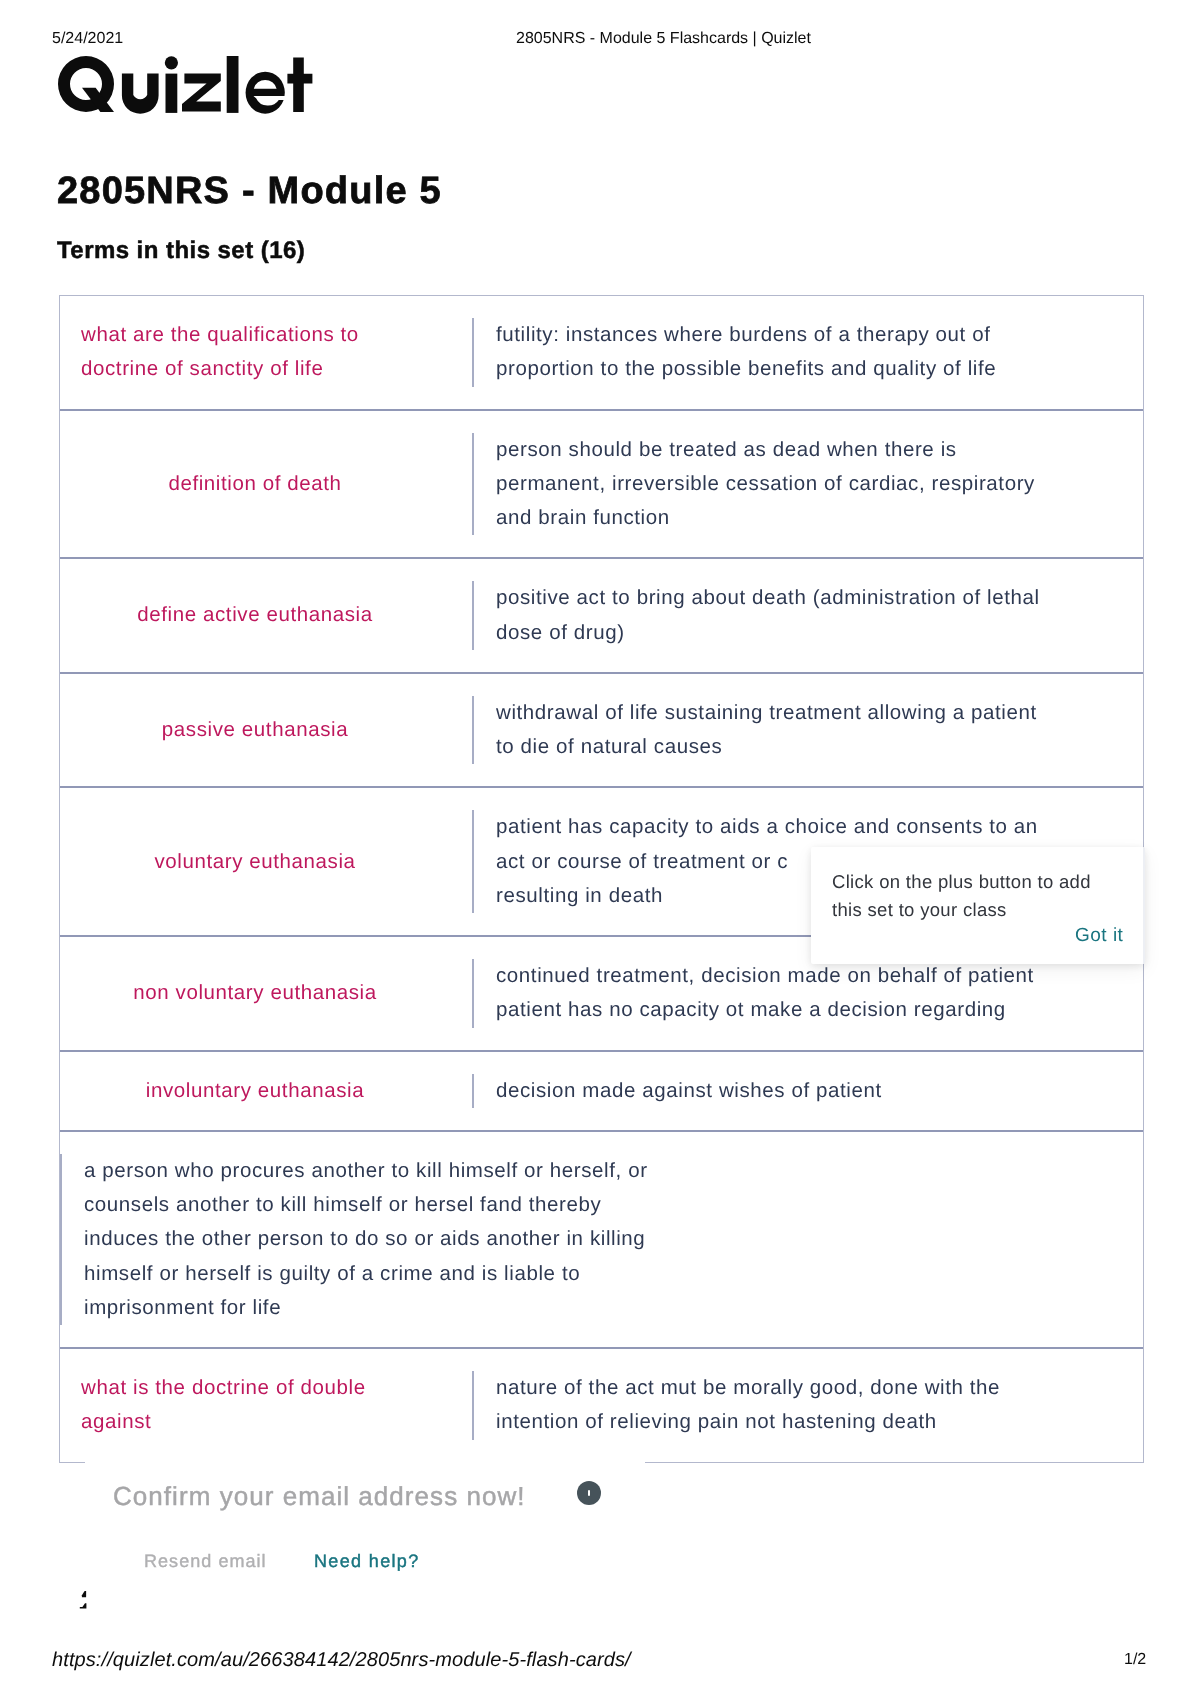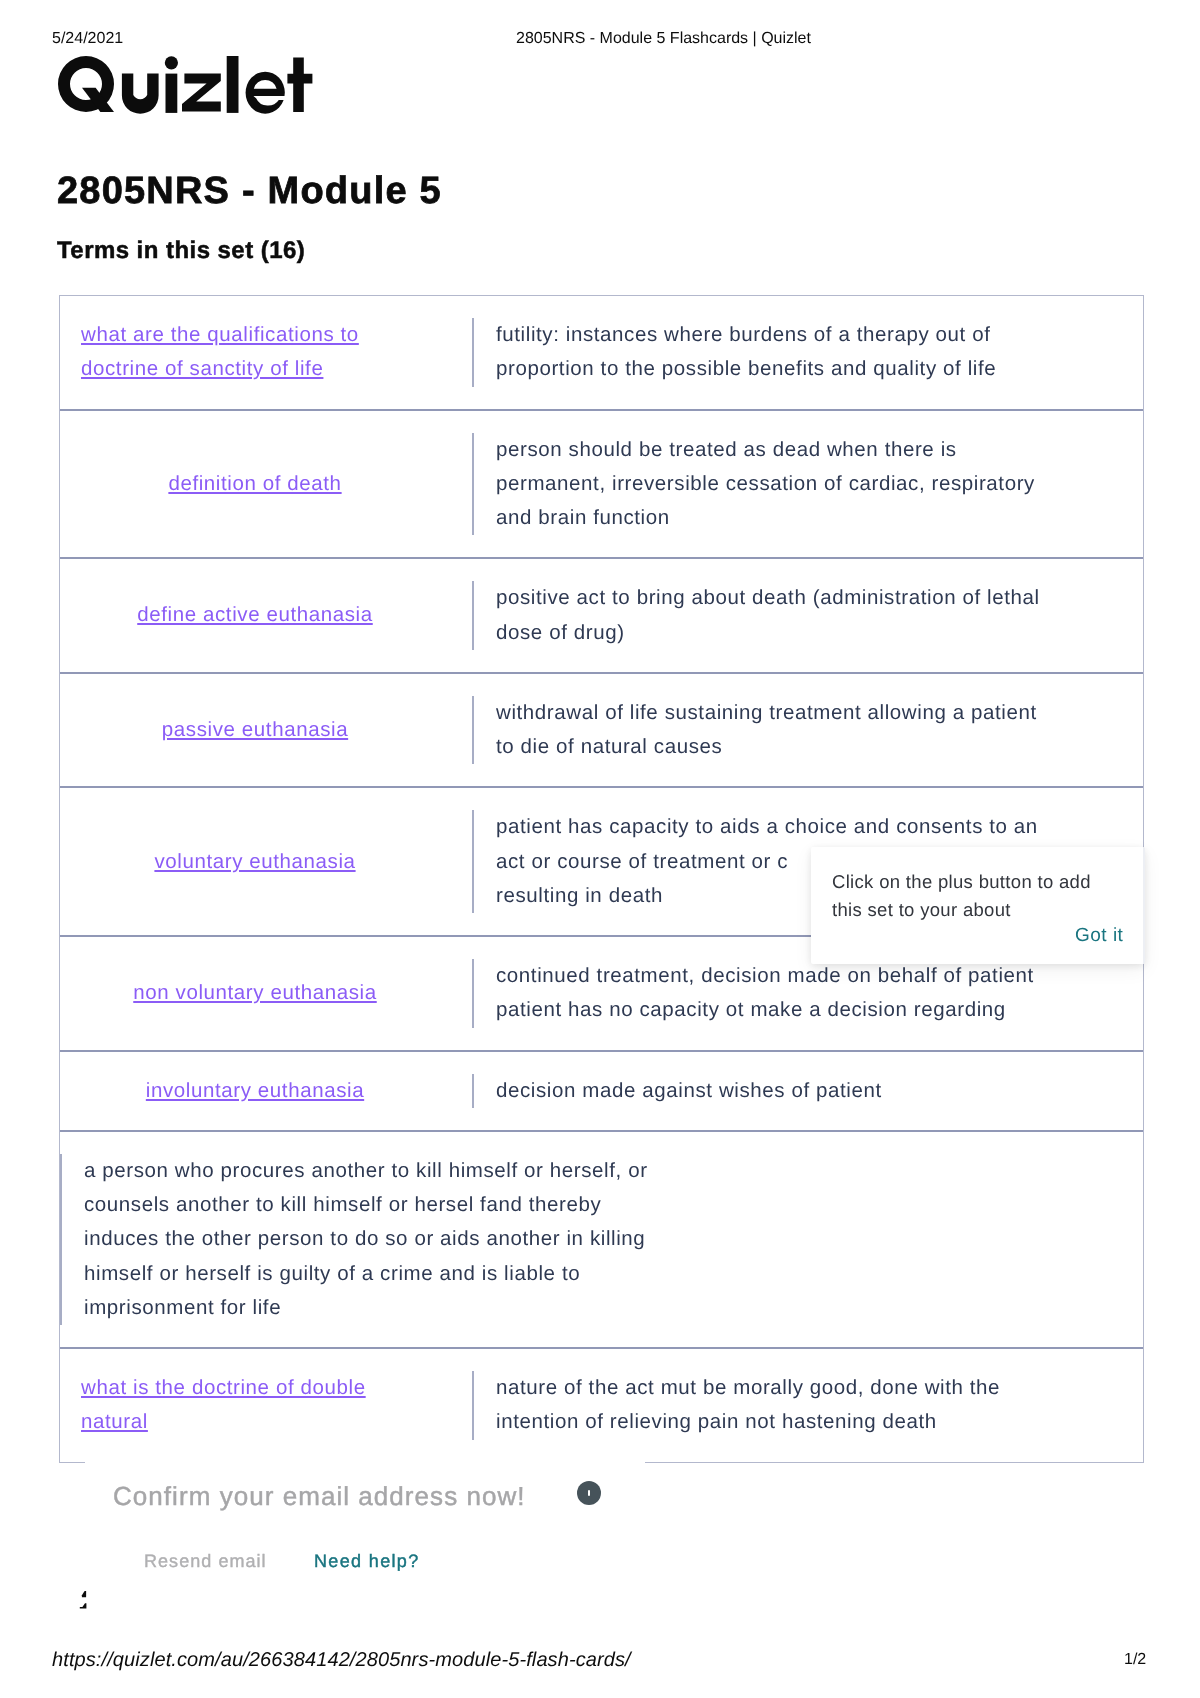--- a/index.html
+++ b/index.html
@@ -26,22 +26,22 @@
              letter-spacing:1.2px;line-height:44px;-webkit-text-stroke:0.75px #0c0c0c;}
   .terms-head{position:absolute;left:57px;top:236px;font-size:24px;font-weight:700;color:#0c0c0c;letter-spacing:0.45px;line-height:30px;-webkit-text-stroke:0.5px #0c0c0c;}
 
   
   .tbl{position:absolute;left:59px;top:295px;width:1085px;
        border:1px solid #b3b8cd;border-top-width:1px;box-sizing:border-box;}
   .row{display:flex;align-items:stretch;border-top:2px solid #9198b6;box-sizing:border-box;}
   .row:first-child{border-top:none;}
   .term{width:412px;flex:none;display:flex;align-items:center;justify-content:flex-start;
         padding:0 0 0 21px;box-sizing:border-box;}
-  .term .txt{width:348px;font-size:20.5px;letter-spacing:0.6px;color:#8b5cf6;
-             line-height:34.25px;text-align:center;text-decoration:underline;}
+  .term .txt{width:348px;font-size:20.5px;letter-spacing:0.6px;color:#be185d;
+             line-height:34.25px;text-align:center;}
   .term .txt.multi{text-align:left;}
   .defn{flex:1 1 auto;display:flex;align-items:center;padding:22px 0;box-sizing:border-box;}
   .defn .bar{width:2px;align-self:stretch;background:#a7adc5;flex:none;}
   .defn .txt{font-size:20.5px;letter-spacing:0.6px;color:#2e3952;line-height:34.25px;padding-left:22px;white-space:nowrap;}
 
   
   .tooltip{position:absolute;left:811px;top:847px;width:334px;height:117px;background:#fff;
            box-shadow:0 2px 9px rgba(0,0,0,0.10), 0 6px 20px rgba(0,0,0,0.055);
            box-sizing:border-box;border-radius:2px;border-right:2px solid #edeff4;padding-left:16px;}
   .tooltip .msg{position:absolute;left:21px;top:21px;font-size:18.5px;letter-spacing:0.32px;
@@ -206,37 +206,37 @@
             <div>induces the other person to do so or aids another in killing</div>
             <div>himself or herself is guilty of a crime and is liable to</div>
             <div>imprisonment for life</div>
           </div>
         </div>
       </div>
       <div class="row">
         <div class="term">
           <div class="txt multi">
             <div>what is the doctrine of double</div>
-            <div>natural</div>
+            <div>against</div>
           </div>
         </div>
         <div class="defn">
           <div class="bar"></div>
           <div class="txt">
             <div>nature of the act mut be morally good, done with the</div>
             <div>intention of relieving pain not hastening death</div>
           </div>
         </div>
       </div>
     </div>
 
   <div class="tooltip">
     <div class="msg" id="ttmsg">
         <div>Click on the plus button to add</div>
-        <div>this set to your about</div>
+        <div>this set to your class</div>
       </div>
     <div class="got">Got it</div>
   </div>
 
   <div class="banner">
     <div class="btitle">Confirm your email address now!</div>
     <div class="closewrap">
       <div class="circle">
           <div class="xmark"></div>
         </div>

